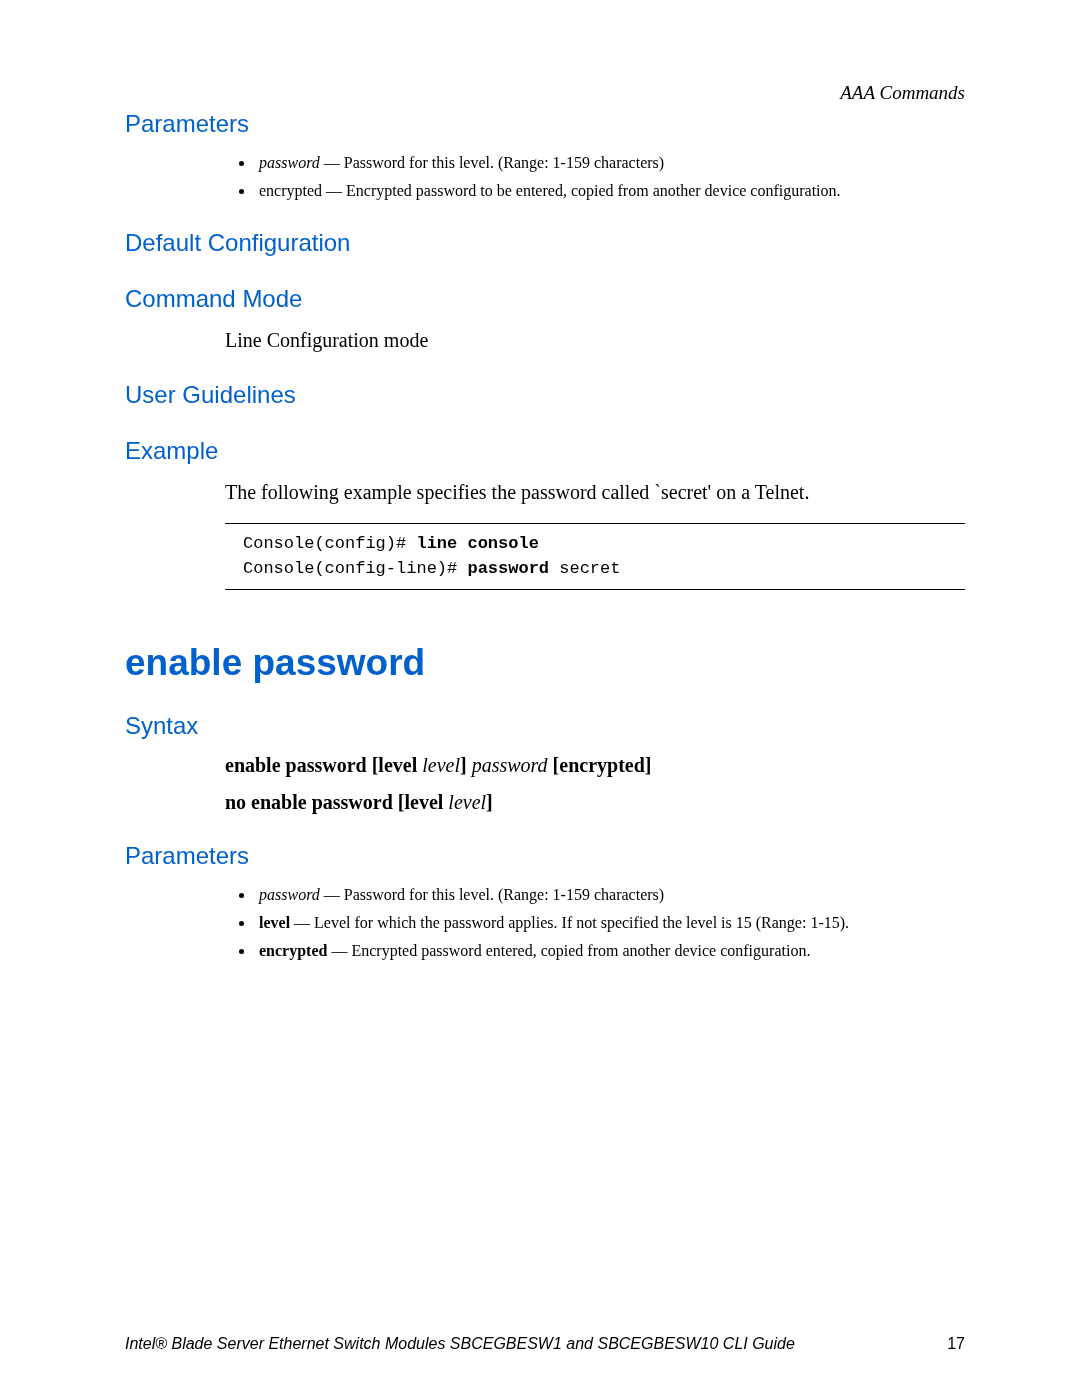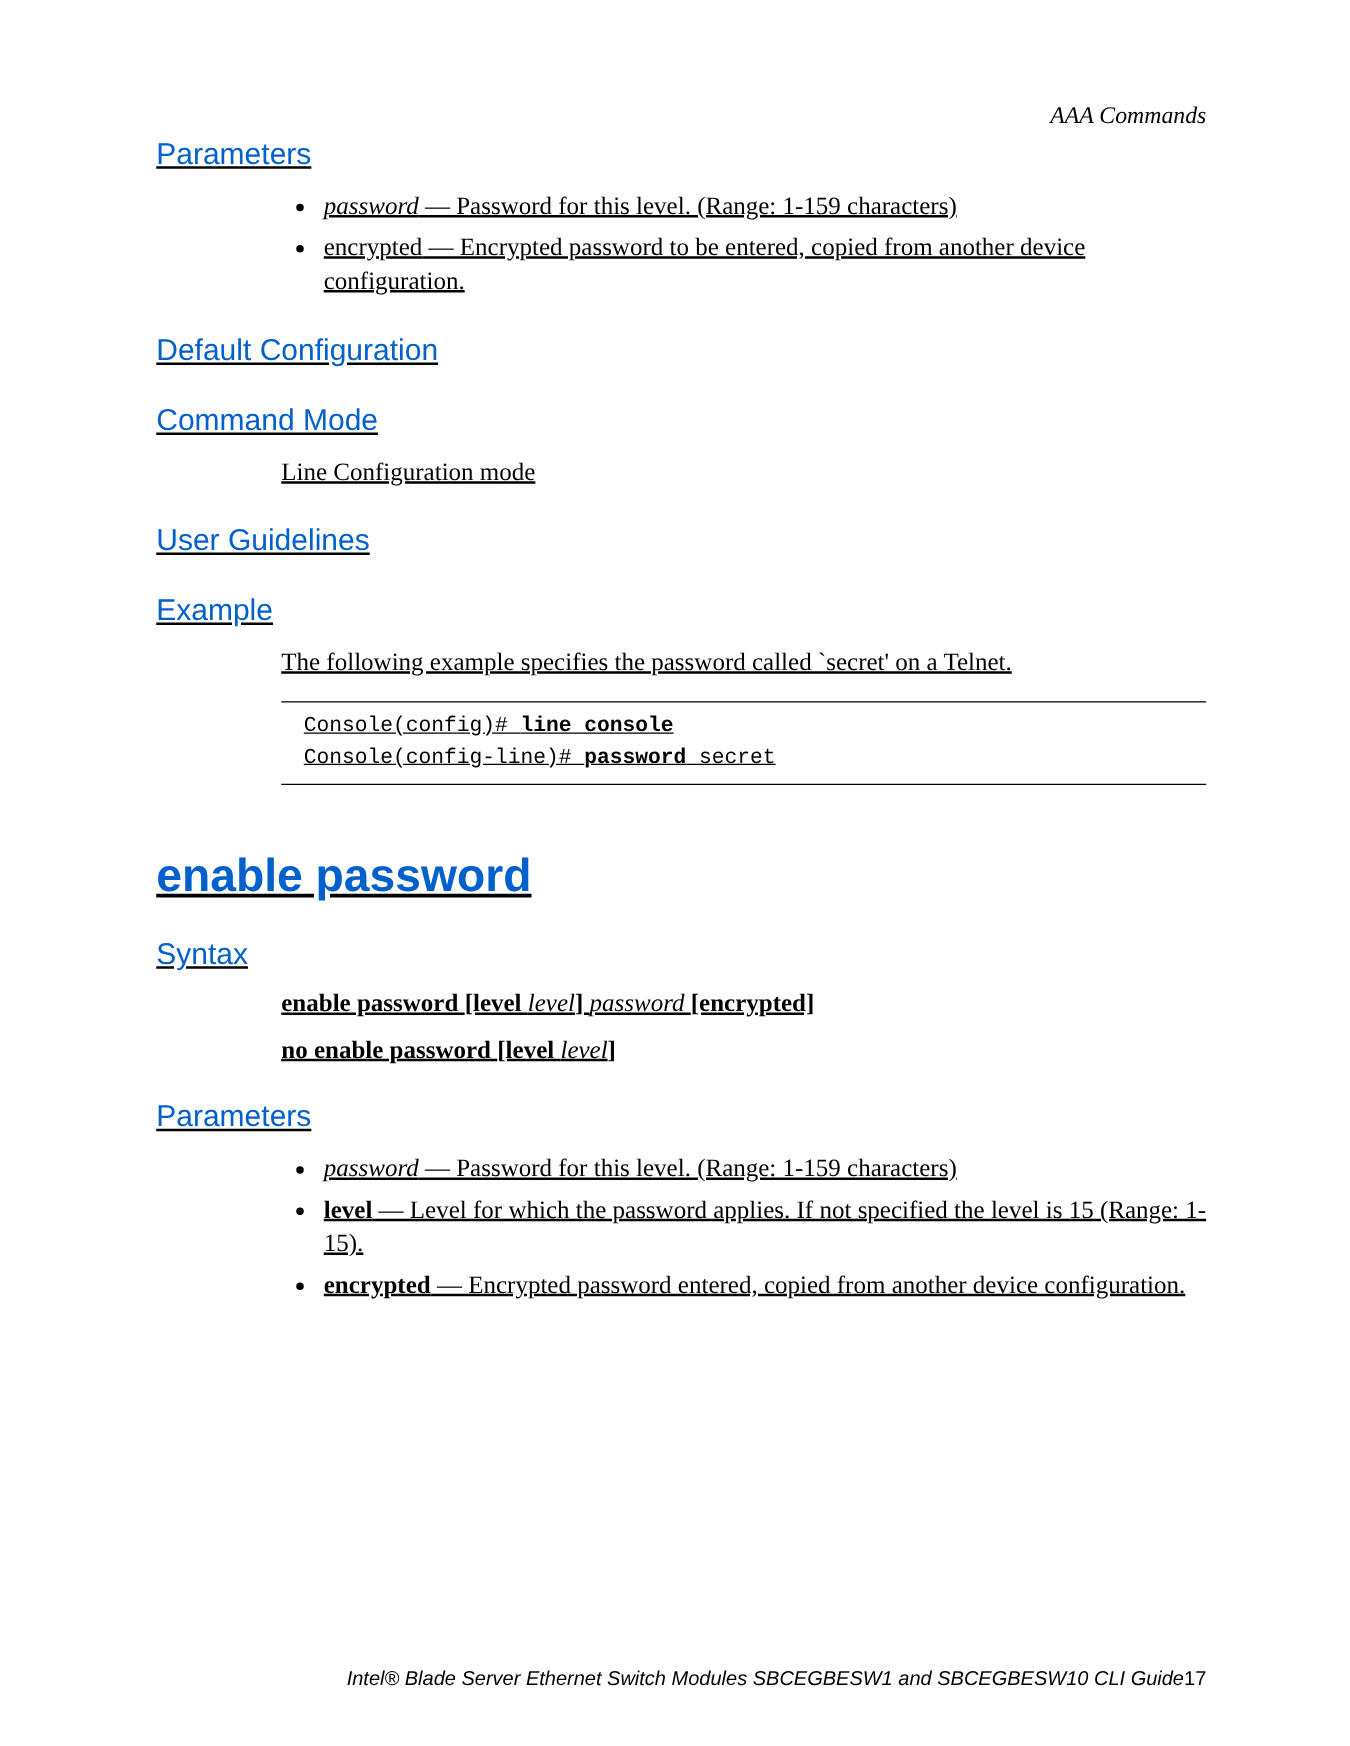--- a/index.html
+++ b/index.html
@@ -8,21 +8,20 @@
     background: #fff;
     font-family: "Times New Roman", Times, serif;
     color: #000;
   }
   .page {
     width: 1080px;
     height: 1397px;
     position: relative;
     box-sizing: border-box;
     padding: 82px 115px 60px 125px;
-    text-decoration: underline;
   }
   .header-right {
     position: absolute;
     top: 82px;
     right: 115px;
     font-style: italic;
     font-size: 19px;
   }
   .content {
     margin-top: 24px;
@@ -35,21 +34,21 @@
     margin: 28px 0 14px 0;
   }
   .body-block {
     margin-left: 100px;
     font-size: 20px;
     line-height: 1.3;
   }
   ul.params {
     margin: 0 0 0 100px;
     padding-left: 30px;
-    font-size: 20px;
+    font-size: 16px;
     line-height: 1.35;
   }
   ul.params li {
     margin-bottom: 6px;
     padding-left: 4px;
   }
   .italic { font-style: italic; }
   .bold { font-weight: bold; }
   .code-sep {
     border: none;
@@ -75,21 +74,21 @@
     margin-left: 100px;
     font-size: 20px;
     margin-bottom: 14px;
   }
   .footer {
     position: absolute;
     bottom: 44px;
     left: 125px;
     right: 115px;
     display: flex;
-    justify-content: flex-end;
+    justify-content: space-between;
     font-style: italic;
     font-size: 16px;
     font-family: Arial, Helvetica, sans-serif;
     color: #000;
   }
   .footer .pagenum {
     font-style: normal;
     font-family: Arial, Helvetica, sans-serif;
   }
 </style>

